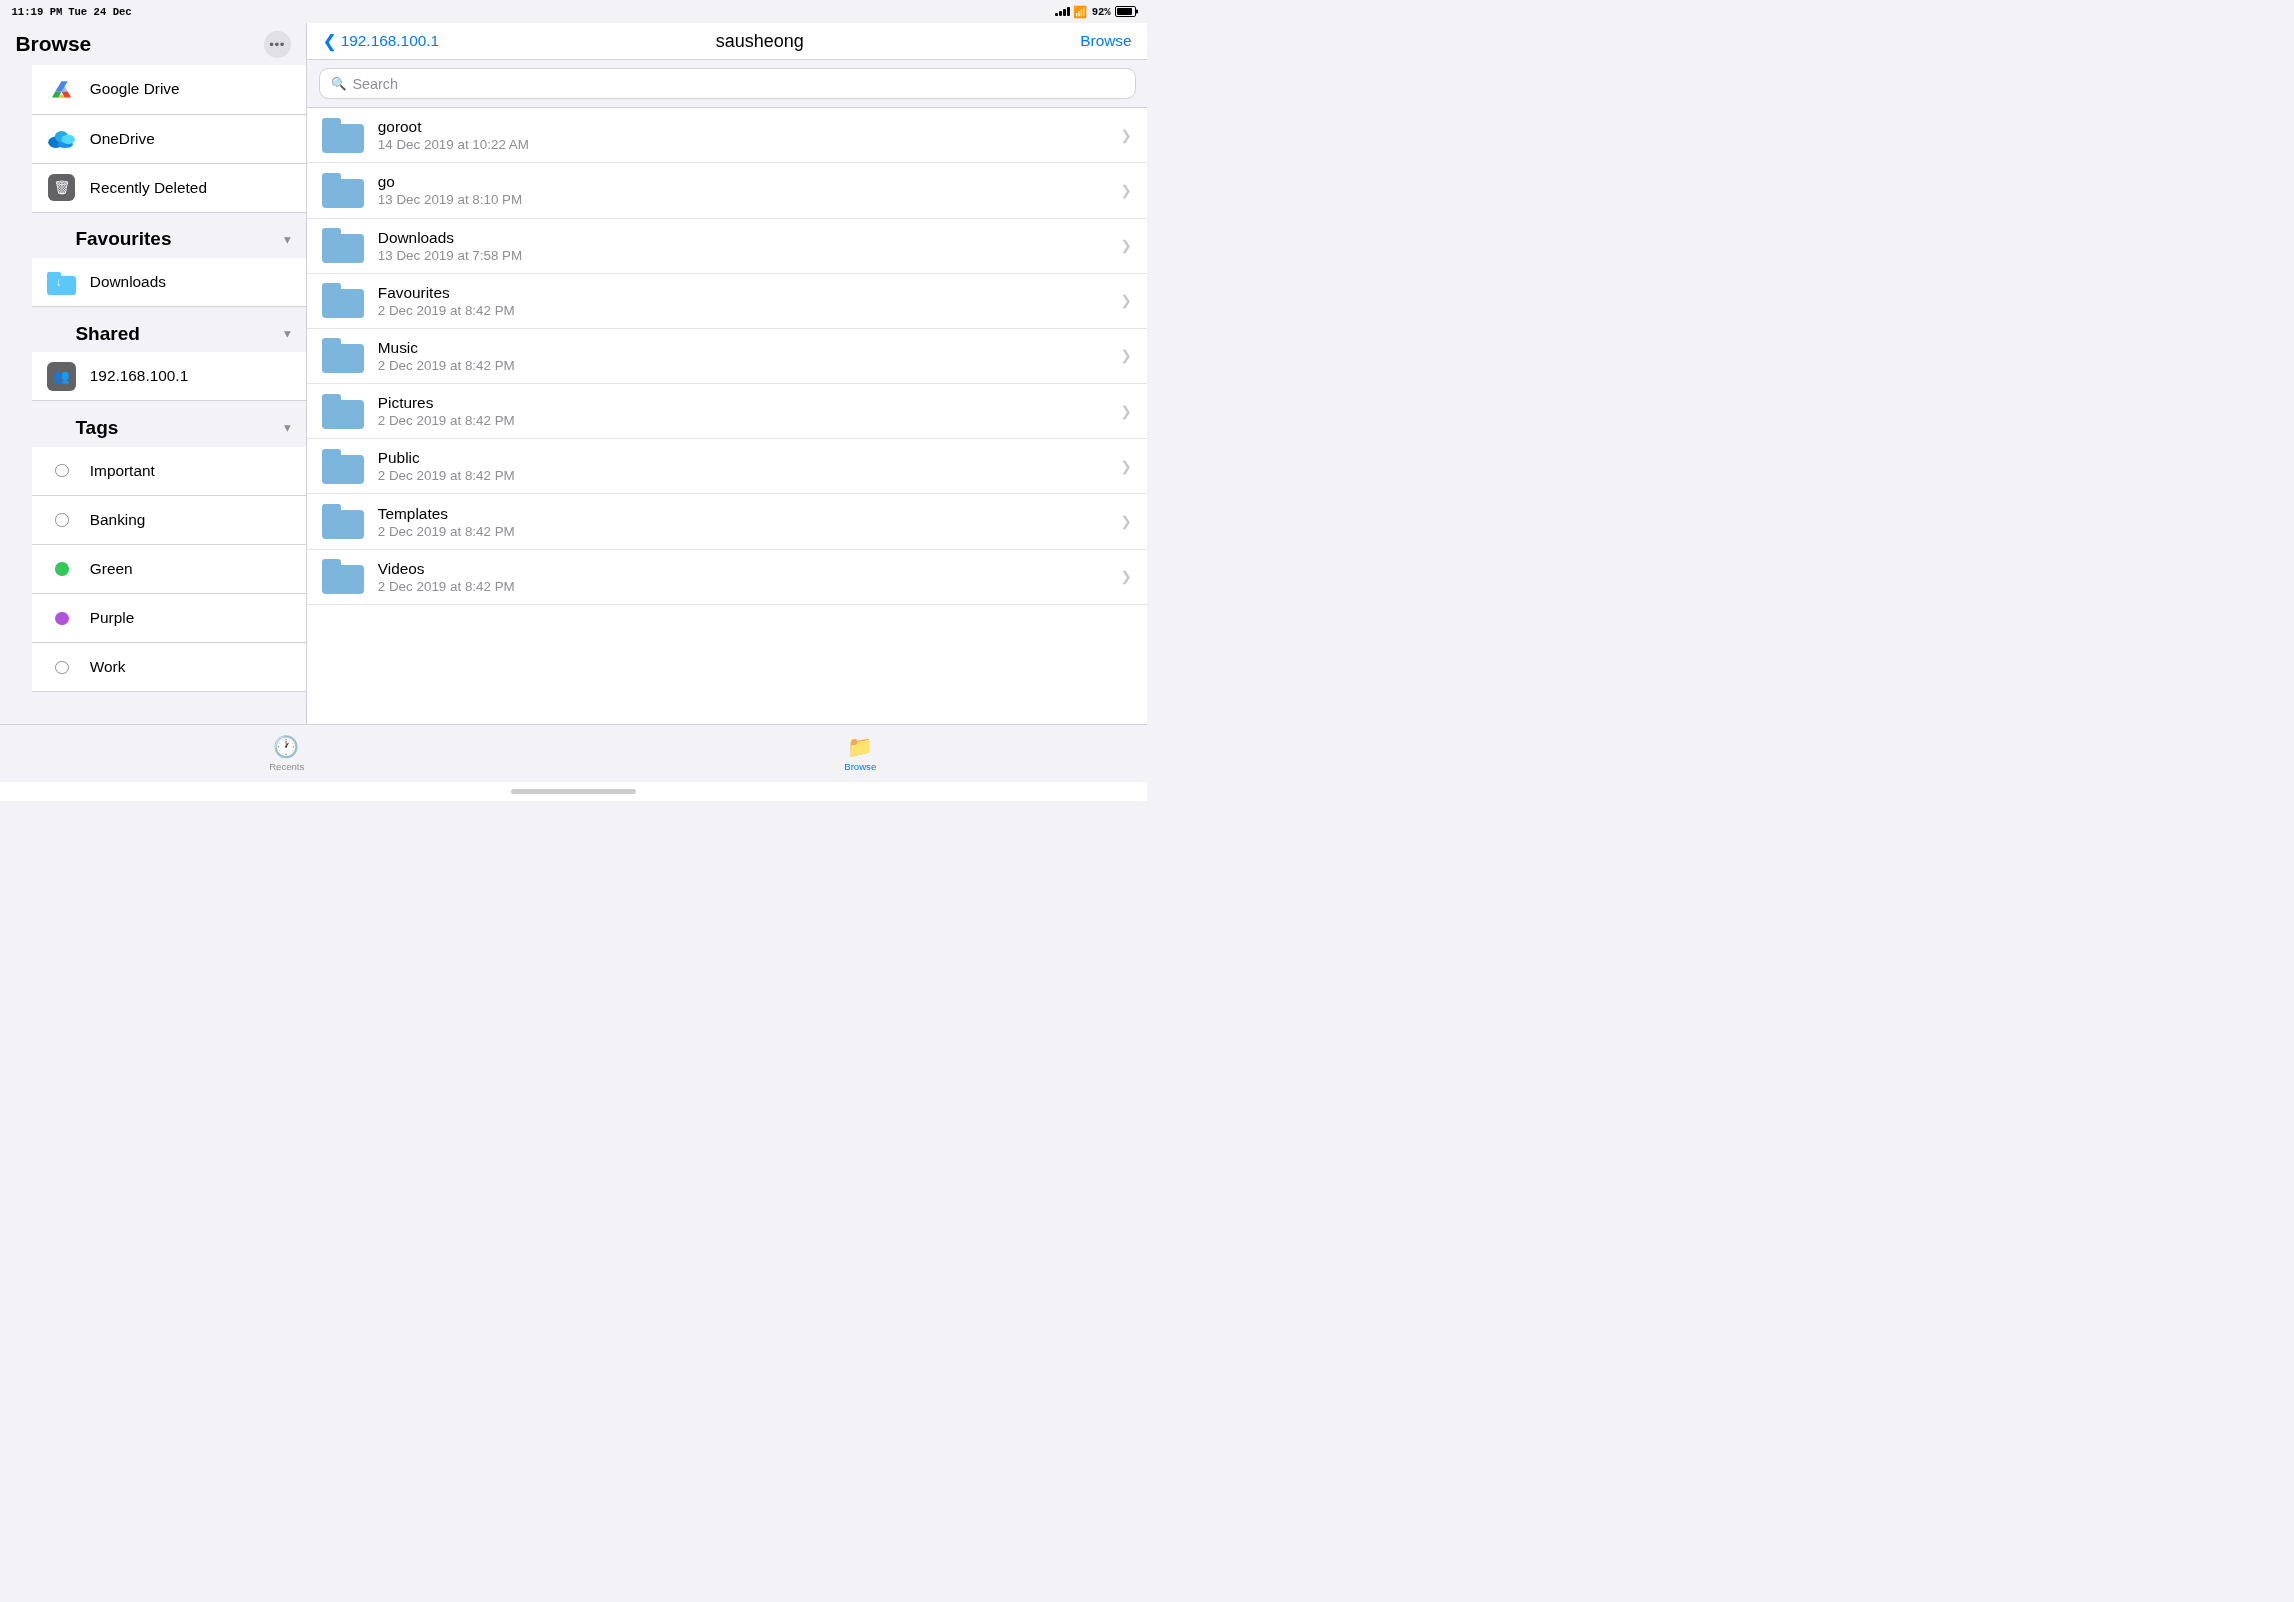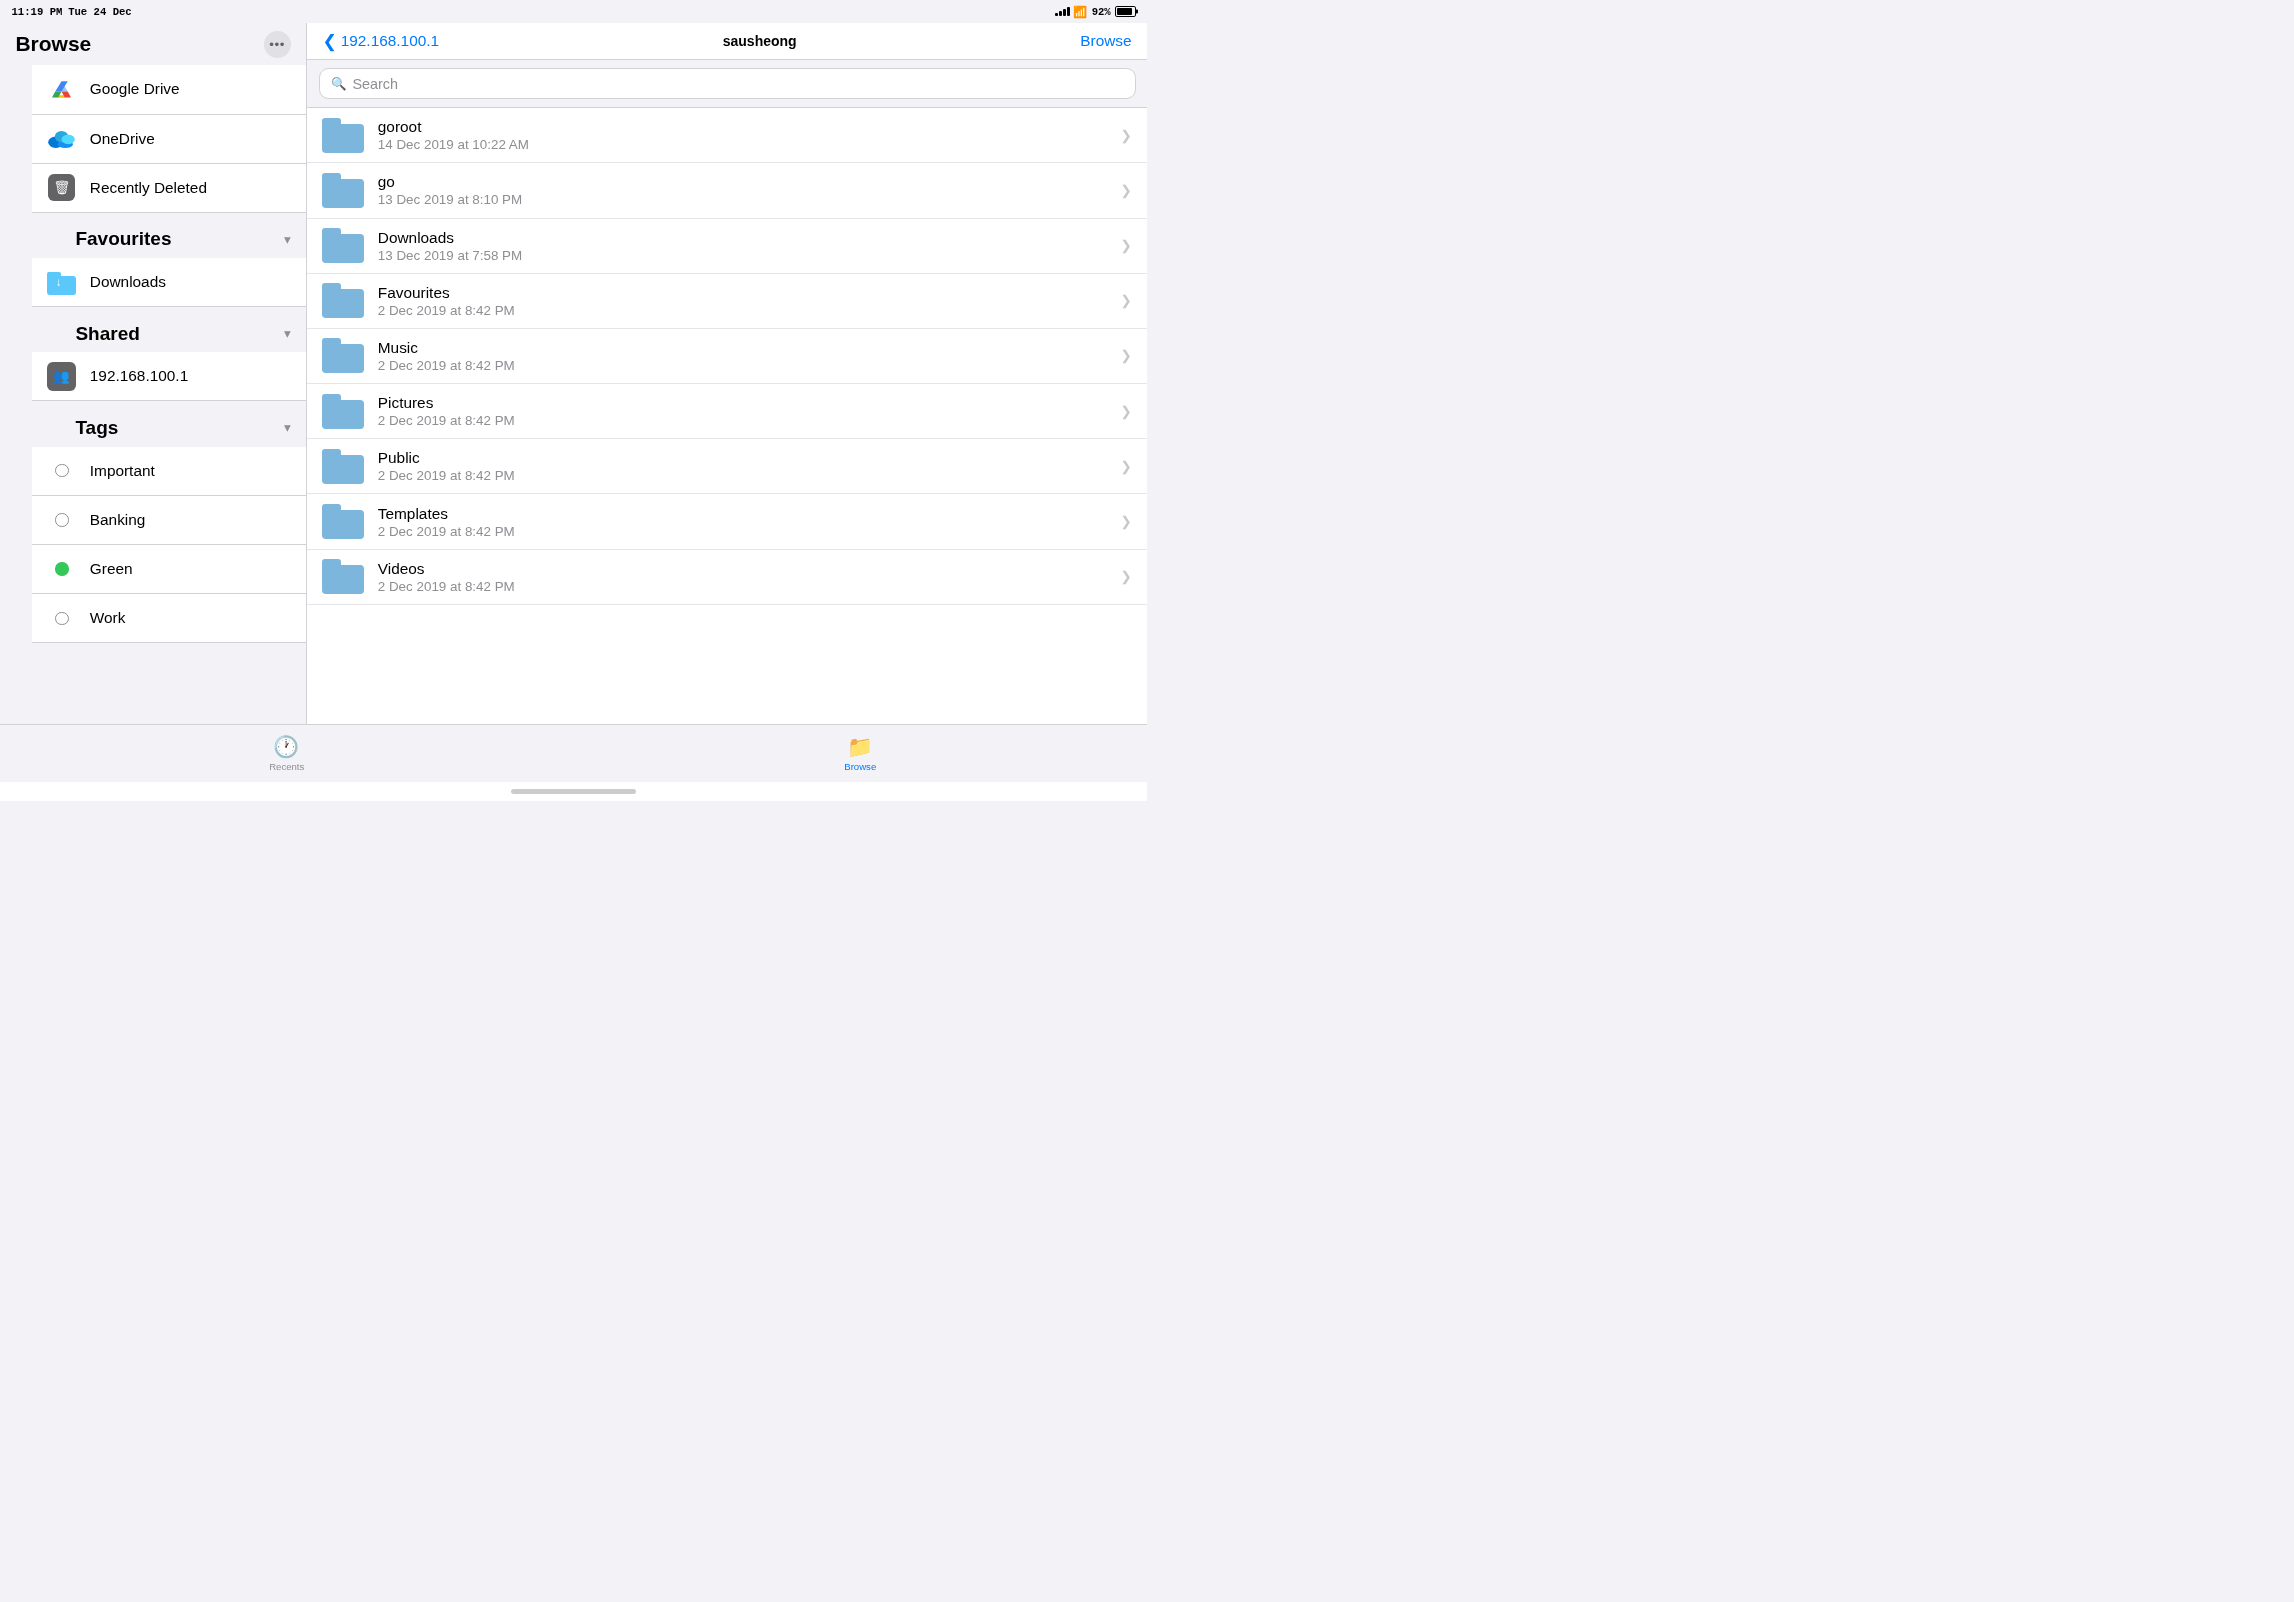--- a/index.html
+++ b/index.html
@@ -205,22 +205,22 @@
 
     .back-btn {
       display: flex; align-items: center; gap: 3.8px;
       cursor: pointer;
       color: #007aff;
       font-size: 15.4px;
     }
     .back-chevron { font-size: 17.3px; color: #007aff; }
 
     .main-title {
-      font-size: 14px;
-      font-weight: 700;
+      font-size: 18px;
+      font-weight: 400;
       color: #000;
     }
 
     .select-btn {
       color: #007aff;
       font-size: 15.4px;
       cursor: pointer;
     }
 
     
@@ -465,20 +465,26 @@
             <span class="sidebar-item-label">Banking</span>
           </div>
 
           <div class="sidebar-item">
             <div class="sidebar-item-icon" style="justify-content:center;">
               <div class="tag-dot" style="background:#34c759;"></div>
             </div>
             <span class="sidebar-item-label">Green</span>
           </div>
 
+          <div class="sidebar-item">
+            <div class="sidebar-item-icon" style="justify-content:center;">
+              <div class="tag-dot" style="background:#af52de;"></div>
+            </div>
+            <span class="sidebar-item-label">Purple</span>
+          </div>
 
           <div class="sidebar-item">
             <div class="sidebar-item-icon" style="justify-content:center;">
               <div class="tag-circle"></div>
             </div>
             <span class="sidebar-item-label">Work</span>
           </div>
         </div>
       </div>
     </div>

